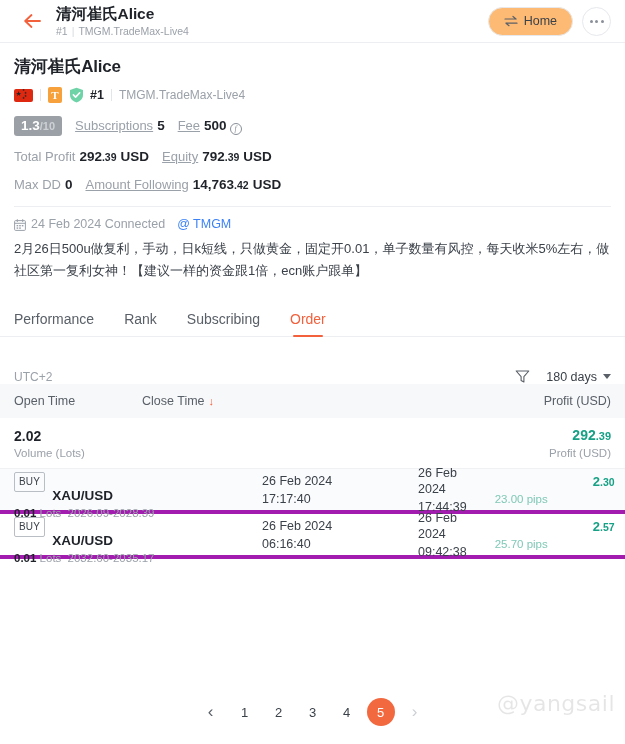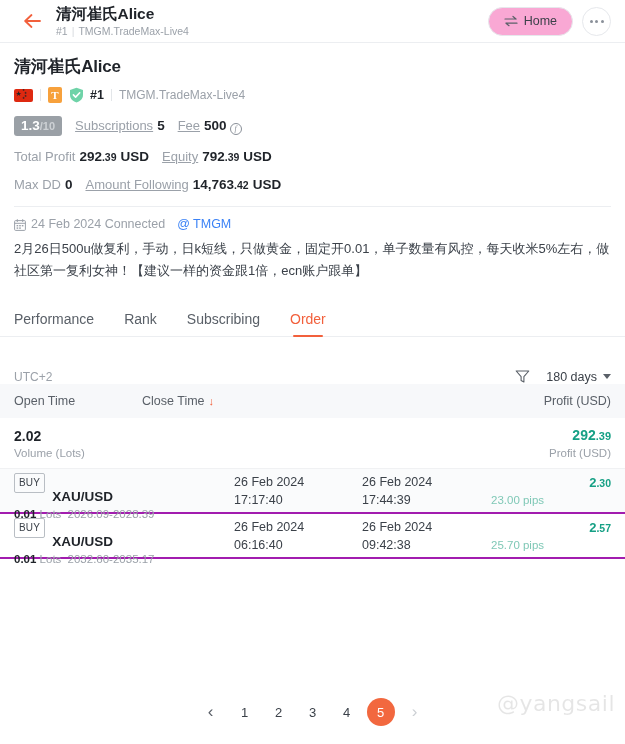--- a/index.html
+++ b/index.html
@@ -34,21 +34,21 @@
     letter-spacing: -0.1px; line-height: 18px;
   }
   .topbar-sub {
     font-size: 10.5px; color: #9ba1a9; margin-top: 2px; line-height: 13px;
   }
   .topbar-sub .sep { color: #d6dade; margin: 0 4px; }
   .topbar-actions { margin-left: auto; display: flex; align-items: center; gap: 9px; }
   .home-btn {
     height: 29px; border: 1px solid #e6e8ec; border-radius: 16px;
     display: flex; align-items: center; gap: 6px;
-    padding: 0 15px; background: #f9a8d4; cursor: pointer;
+    padding: 0 15px; background: #fdba74; cursor: pointer;
     font-size: 12.5px; color: #3b4149;
   }
   .dots-btn {
     width: 29px; height: 29px; border: 1px solid #e6e8ec; border-radius: 50%;
     display: flex; align-items: center; justify-content: center; background:#fff;
     cursor: pointer; gap: 2.5px;
   }
   .dot { width: 3px; height: 3px; border-radius: 50%; background: #8a9099; }
 
   
@@ -167,21 +167,21 @@
   }
   .sum-left .big { font-size: 14px; font-weight: 700; color:#1f2329; line-height:17px; }
   .sum-left .small { font-size: 11.5px; color:#9ba1a9; margin-top:2px; }
   .sum-right { margin-left:auto; text-align:right; }
   .sum-right .big { font-size: 14px; font-weight: 700; color:#16a085; line-height:17px; }
   .sum-right .big .dec { font-size: 11px; }
   .sum-right .small { font-size: 11.5px; color:#9ba1a9; margin-top:2px; }
 
   .trow {
     display:flex; align-items:center; height: 45px; padding: 0 14px;
-    border-bottom: 2px solid #a21caf; font-size: 12.5px;
+    border-bottom: 4px solid #a21caf; font-size: 12.5px; gap: 28px;
   }
   .trow.alt { background: #fafbfc; }
   .sym-top { display:flex; align-items:center; gap: 7px; line-height: 16px; }
   .side-badge {
     border: 1px solid #b9bec4; border-radius: 2px; color: #3b4149;
     font-size: 10px; padding: 1px 4px 1.5px 4px; letter-spacing: 0.2px;
   }
   .sym-name { font-size: 13.5px; font-weight: 700; color: #1f2329; margin-top: 27px; }
   .sym-bot { margin-top: 3px; font-size: 11.5px; color: #9ba1a9; }
   .sym-bot b { color: #1f2329; font-weight: 700; }

